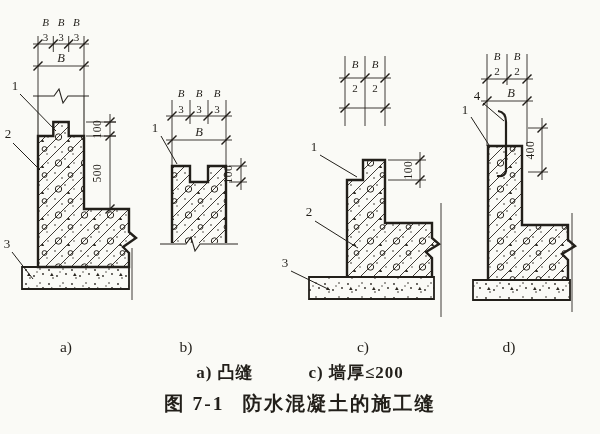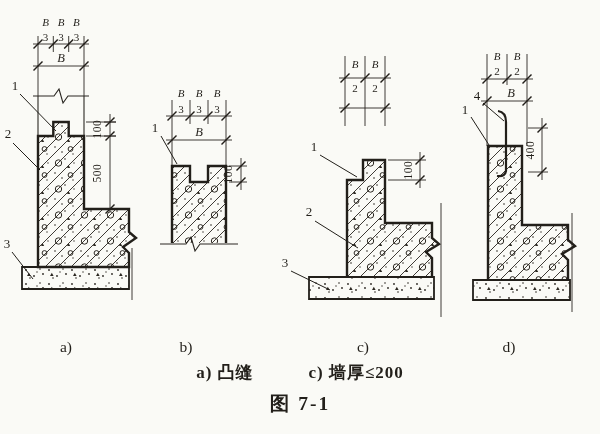--- a/index.html
+++ b/index.html
@@ -240,15 +240,16 @@
     <text class="t-panel" x="509" y="352" text-anchor="middle">d)</text>
   </g>
 </svg>
 
   <div class="caption-row">
     <span>a) 凸缝</span>
     <span style="margin-left:28px;">c) 墙厚≤200</span>
   </div>
   <div class="title-row">
     <span>图 7-1</span>
+    <span>防水混凝土的施工缝</span>
   </div>
 
 </div>
 
 </body></html>

